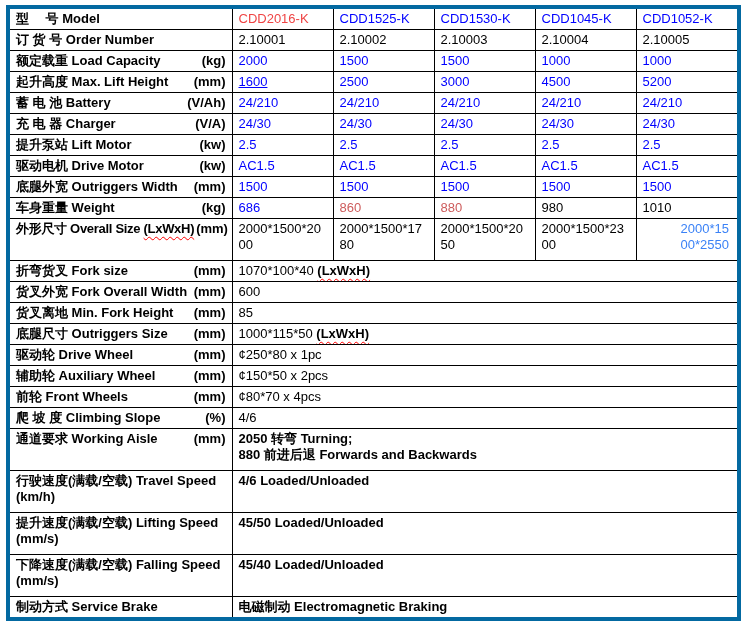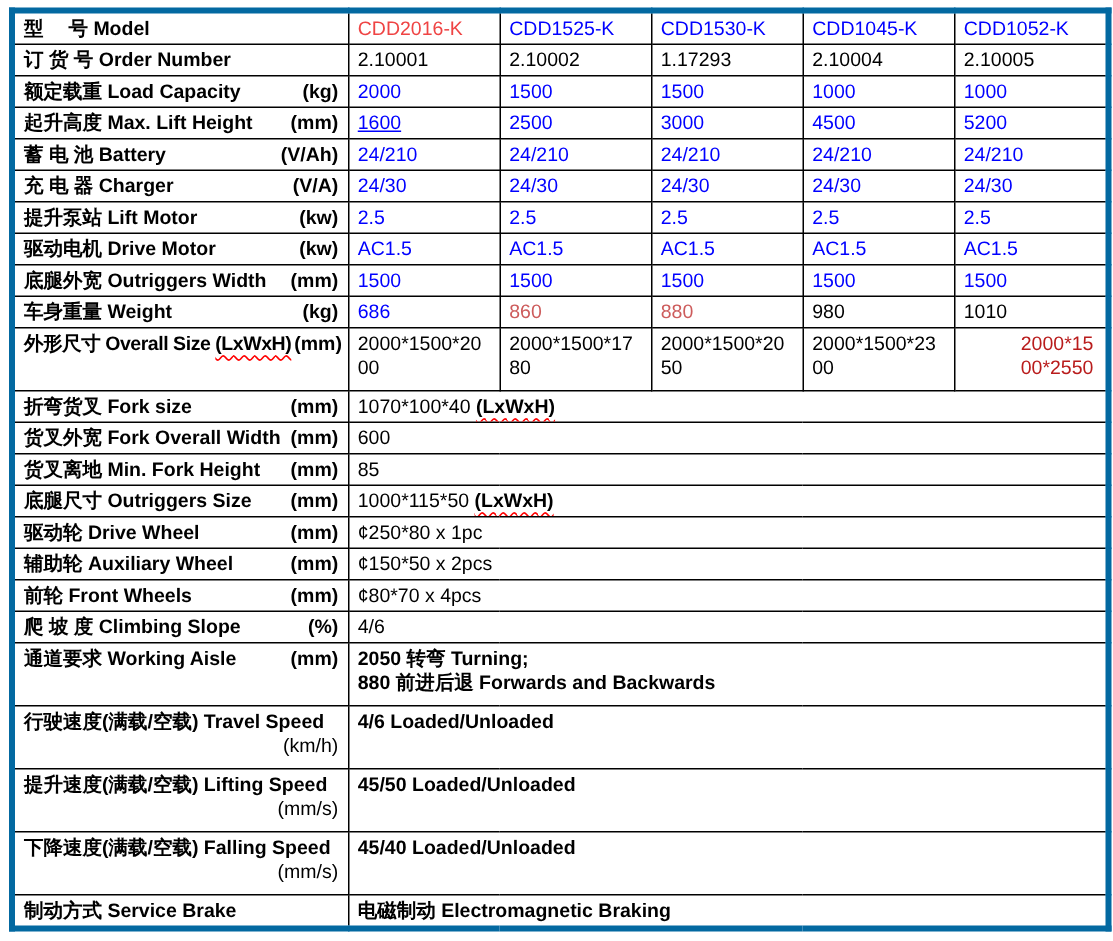--- a/index.html
+++ b/index.html
@@ -10,21 +10,21 @@
   table{border:4px solid #0369a1;}
   td{border:1px solid #000;vertical-align:top;padding:2px 6px 2px 6px;
      font-size:13px;line-height:16px;overflow:hidden;}
   tr.tall td{height:37px;}
   td.label{font-weight:bold;}
   .lblrow{display:flex;justify-content:space-between;align-items:flex-start;}
   .lbl-main{white-space:normal;}
   .unit{font-weight:bold;white-space:nowrap;margin-left:3px;}
   .cram .lbl-main{white-space:nowrap;letter-spacing:-0.3px;}
   .cram .unit{margin-left:2px;}
-  .unit-line{font-weight:normal;text-align:right;}
+  .unit-line{font-weight:bold;}
   td.val{}
   .break-all{word-break:break-all;}
   .bold{font-weight:bold;}
   .wavy{text-decoration-line:underline;text-decoration-style:wavy;
         text-decoration-color:#ff0000;text-decoration-thickness:1px;
         text-underline-offset:3px;}
 </style>
 </head>
 <body>
 
@@ -54,21 +54,21 @@
     </thead>
     <tbody>
         <tr>
           <td class="label">
             <div class="lblrow">
               <span class="lbl-main">订 货 号 Order Number</span>
             </div>
           </td>
           <td class="val" style="color: rgb(0, 0, 0);">2.10001</td>
           <td class="val" style="color: rgb(0, 0, 0);">2.10002</td>
-          <td class="val" style="color: rgb(0, 0, 0);">1.17293</td>
+          <td class="val" style="color: rgb(0, 0, 0);">2.10003</td>
           <td class="val" style="color: rgb(0, 0, 0);">2.10004</td>
           <td class="val" style="color: rgb(0, 0, 0);">2.10005</td>
         </tr>
         <tr>
           <td class="label">
             <div class="lblrow">
               <span class="lbl-main">额定载重 Load Capacity</span>
               <span class="unit">(kg)</span>
             </div>
           </td>
@@ -173,21 +173,21 @@
           <td class="label">
             <div class="lblrow cram">
               <span class="lbl-main">外形尺寸 Overall Size <span class="wavy">(LxWxH)</span></span>
               <span class="unit">(mm)</span>
             </div>
           </td>
           <td class="val break-all" style="color: rgb(0, 0, 0);">2000*1500*2000</td>
           <td class="val break-all" style="color: rgb(0, 0, 0);">2000*1500*1780</td>
           <td class="val break-all" style="color: rgb(0, 0, 0);">2000*1500*2050</td>
           <td class="val break-all" style="color: rgb(0, 0, 0);">2000*1500*2300</td>
-          <td class="val break-all" style="color: #b91c1c; padding-left: 44px;">2000*1500*2550</td>
+          <td class="val break-all" style="color: #3b82f6; padding-left: 44px;">2000*1500*2550</td>
         </tr>
         <tr>
           <td class="label">
             <div class="lblrow">
               <span class="lbl-main">折弯货叉 Fork size</span>
               <span class="unit">(mm)</span>
             </div>
           </td>
           <td colspan="5" class="val">
             <div>1070*100*40 <span class="wavy bold">(LxWxH)</span></div>

